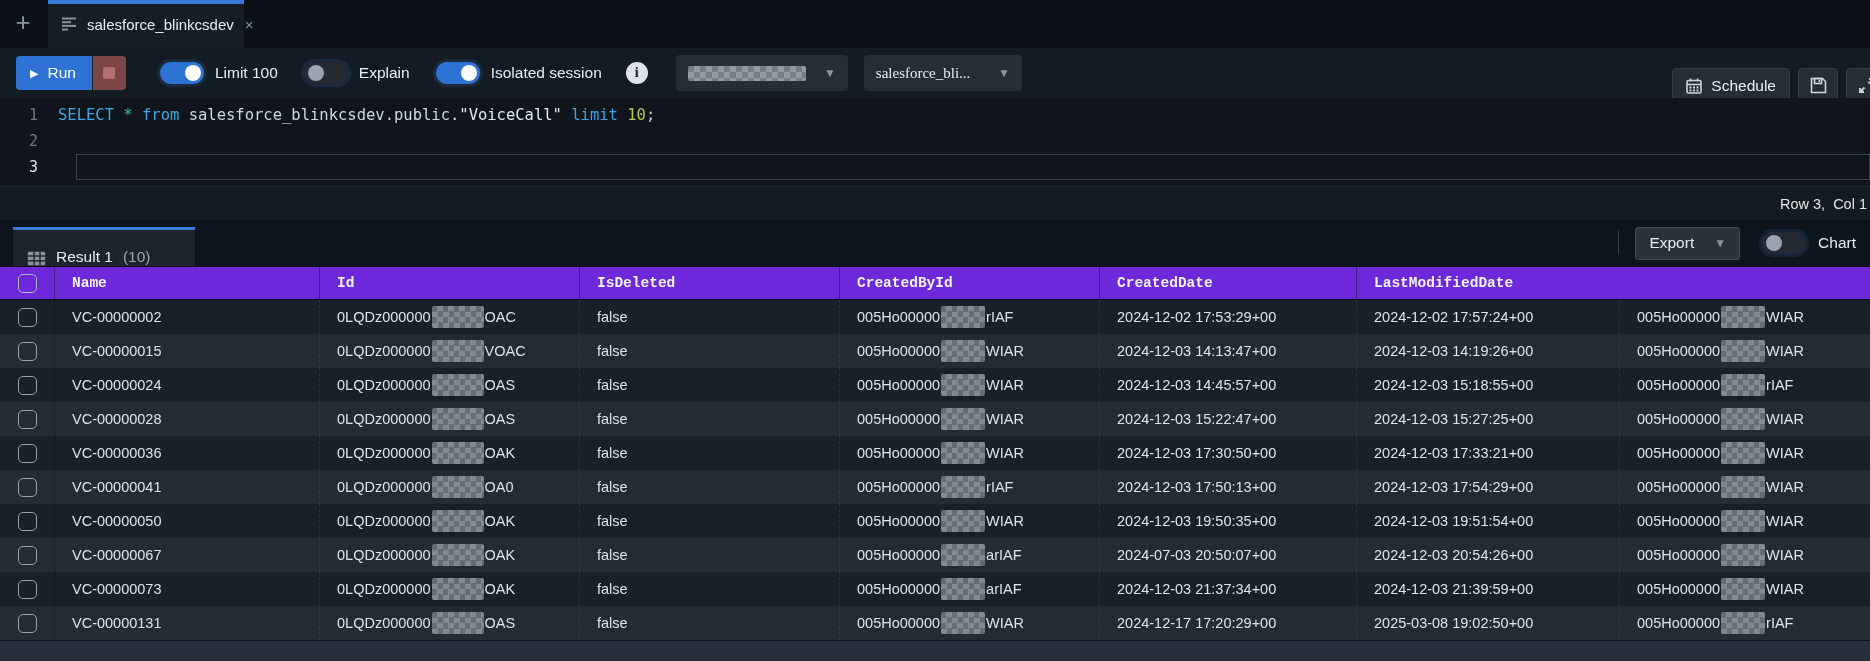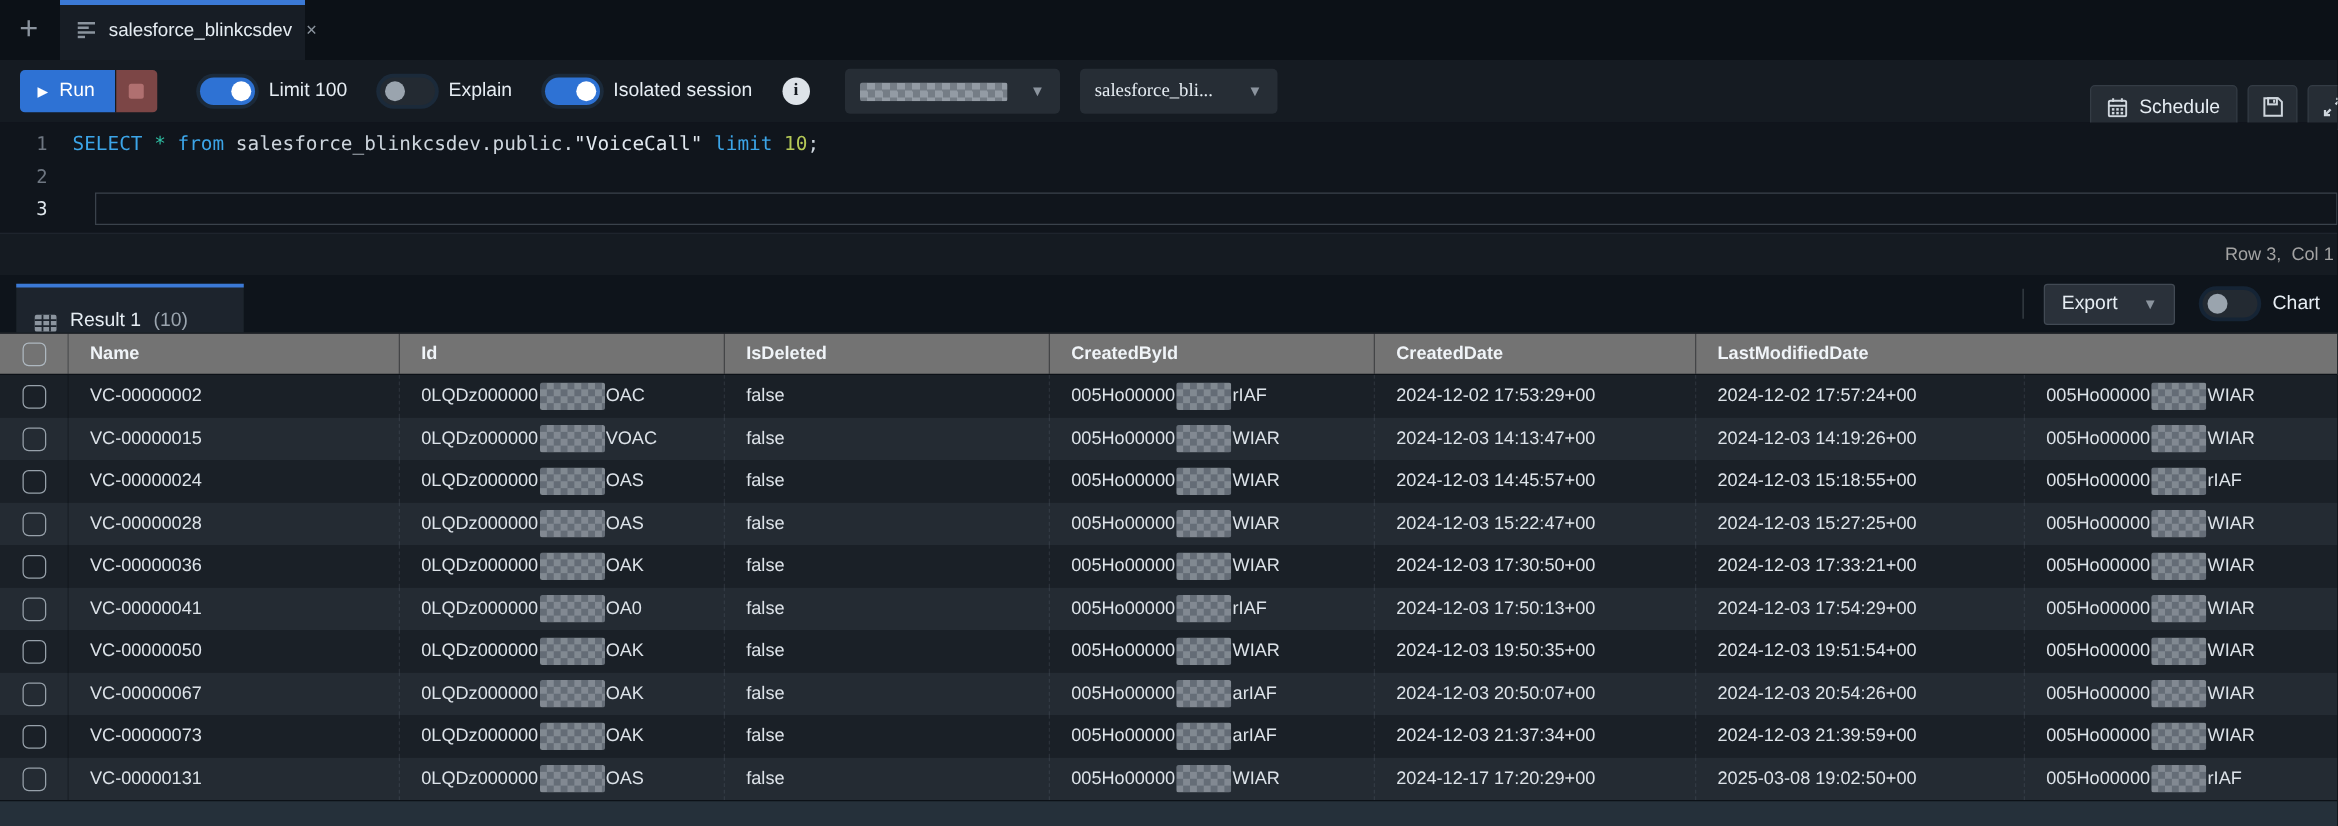--- a/index.html
+++ b/index.html
@@ -60,41 +60,41 @@
   .gutter-num { width:58px; text-align:right; padding-right:20px; color:#6e7681; font-size:15px; flex:0 0 auto; }
   .code-line.active .gutter-num { color:#dfe6ec; }
   .line-box { position:absolute; left:76px; right:0; top:0; bottom:0; border:1px solid #3a424b; }
   .tok-kw { color:#3ca5e8; } .tok-star { color:#2fbfa4; } .tok-ident { color:#ced6de; }
   .tok-str { color:#e2e9f0; } .tok-num { color:#b5c957; } .tok-punc { color:#ced6de; }
   .sql span { white-space:pre; }
 
   
   .status-bar { height:34px; background:#151b22; border-top:1px solid #222932; display:flex; align-items:center;
                 justify-content:flex-end; padding-right:3px; flex:0 0 auto; }
-  .status-text { color:#a3a3a3; font-size:14.5px; white-space:pre; }
+  .status-text { color:#e5e5e5; font-size:14.5px; white-space:pre; }
 
   
   .results-bar { height:46px; background:#0e141b; display:flex; align-items:flex-end; flex:0 0 auto; position:relative; }
   .result-tab { position:relative; margin-left:13px; height:39px; width:182px; background:#1d242d;
                 display:flex; align-items:flex-end; gap:10px; padding:0 14px; cursor:pointer; }
   .result-accent { position:absolute; top:0; left:0; right:0; height:3px; background:#3b79d6; }
   .result-label { font-size:15.5px; color:#e6edf3; }
   .result-count { font-size:15.5px; color:#9aa4ae; }
   .results-right { position:absolute; right:14px; top:0; bottom:0; display:flex; align-items:center;margin-left:29px; }
   .v-divider { width:1px; height:24px; background:#3a424a; margin-right:16px; }
   .export-btn { height:33px; background:#2a313a; border:1px solid #424a54; border-radius:3px; color:#e6edf3;
                 font-size:15.5px; display:flex; align-items:center; gap:10px; padding:0 13px; cursor:pointer;
                 font-family:inherit; }
   .chart-toggle { margin-left:22px; }
   .chart-label { font-size:15.5px; color:#e6edf3; margin-left:12px; }
 
   
   .grid { flex:0 0 auto; }
   .tr { display:grid; grid-template-columns:55px 265px 260px 260px 260px 257px 263px 1fr; height:34px; }
-  .tr.thead { background:#737373; border-top:1px solid #0c1117; border-bottom:1px solid #0c1117; }
+  .tr.thead { background:#6d28d9; border-top:1px solid #0c1117; border-bottom:1px solid #0c1117;font-family:Liberation Mono, monospace; }
   .th { display:flex; align-items:center; padding-left:17px; font-weight:bold; font-size:14.5px; color:#f0f4f8;
         border-right:1px solid rgba(10,14,18,.45); overflow:hidden; white-space:nowrap; }
   .td { display:flex; align-items:center; padding-left:17px; font-size:14.5px; color:#dde3e9;
         border-right:1px dashed rgba(140,155,170,.14); overflow:hidden; white-space:nowrap; }
   .td:last-child, .th:last-child { border-right:none; }
   .tbody .tr:nth-child(odd) { background:#1a2027; }
   .tbody .tr:nth-child(even) { background:#242b33; }
   .cell-check { justify-content:center; padding-left:0; border-right:1px solid rgba(10,14,18,.35); }
   .checkbox { width:19px; height:19px; border:1.5px solid #97a1aa; border-radius:5px; display:inline-block;
               cursor:pointer; }
@@ -519,21 +519,21 @@
           </div>
     <div class="td">
             <span>false</span>
           </div>
     <div class="td">
             <span>005Ho00000</span>
             <span class="redact redact-by"></span>
             <span>arIAF</span>
           </div>
     <div class="td">
-            <span>2024-12-03 20:50:07+00</span>
+            <span>2024-07-03 20:50:07+00</span>
           </div>
     <div class="td">
             <span>2024-12-03 20:54:26+00</span>
           </div>
     <div class="td">
             <span>005Ho00000</span>
             <span class="redact redact-by"></span>
             <span>WIAR</span>
           </div>
   </div>

